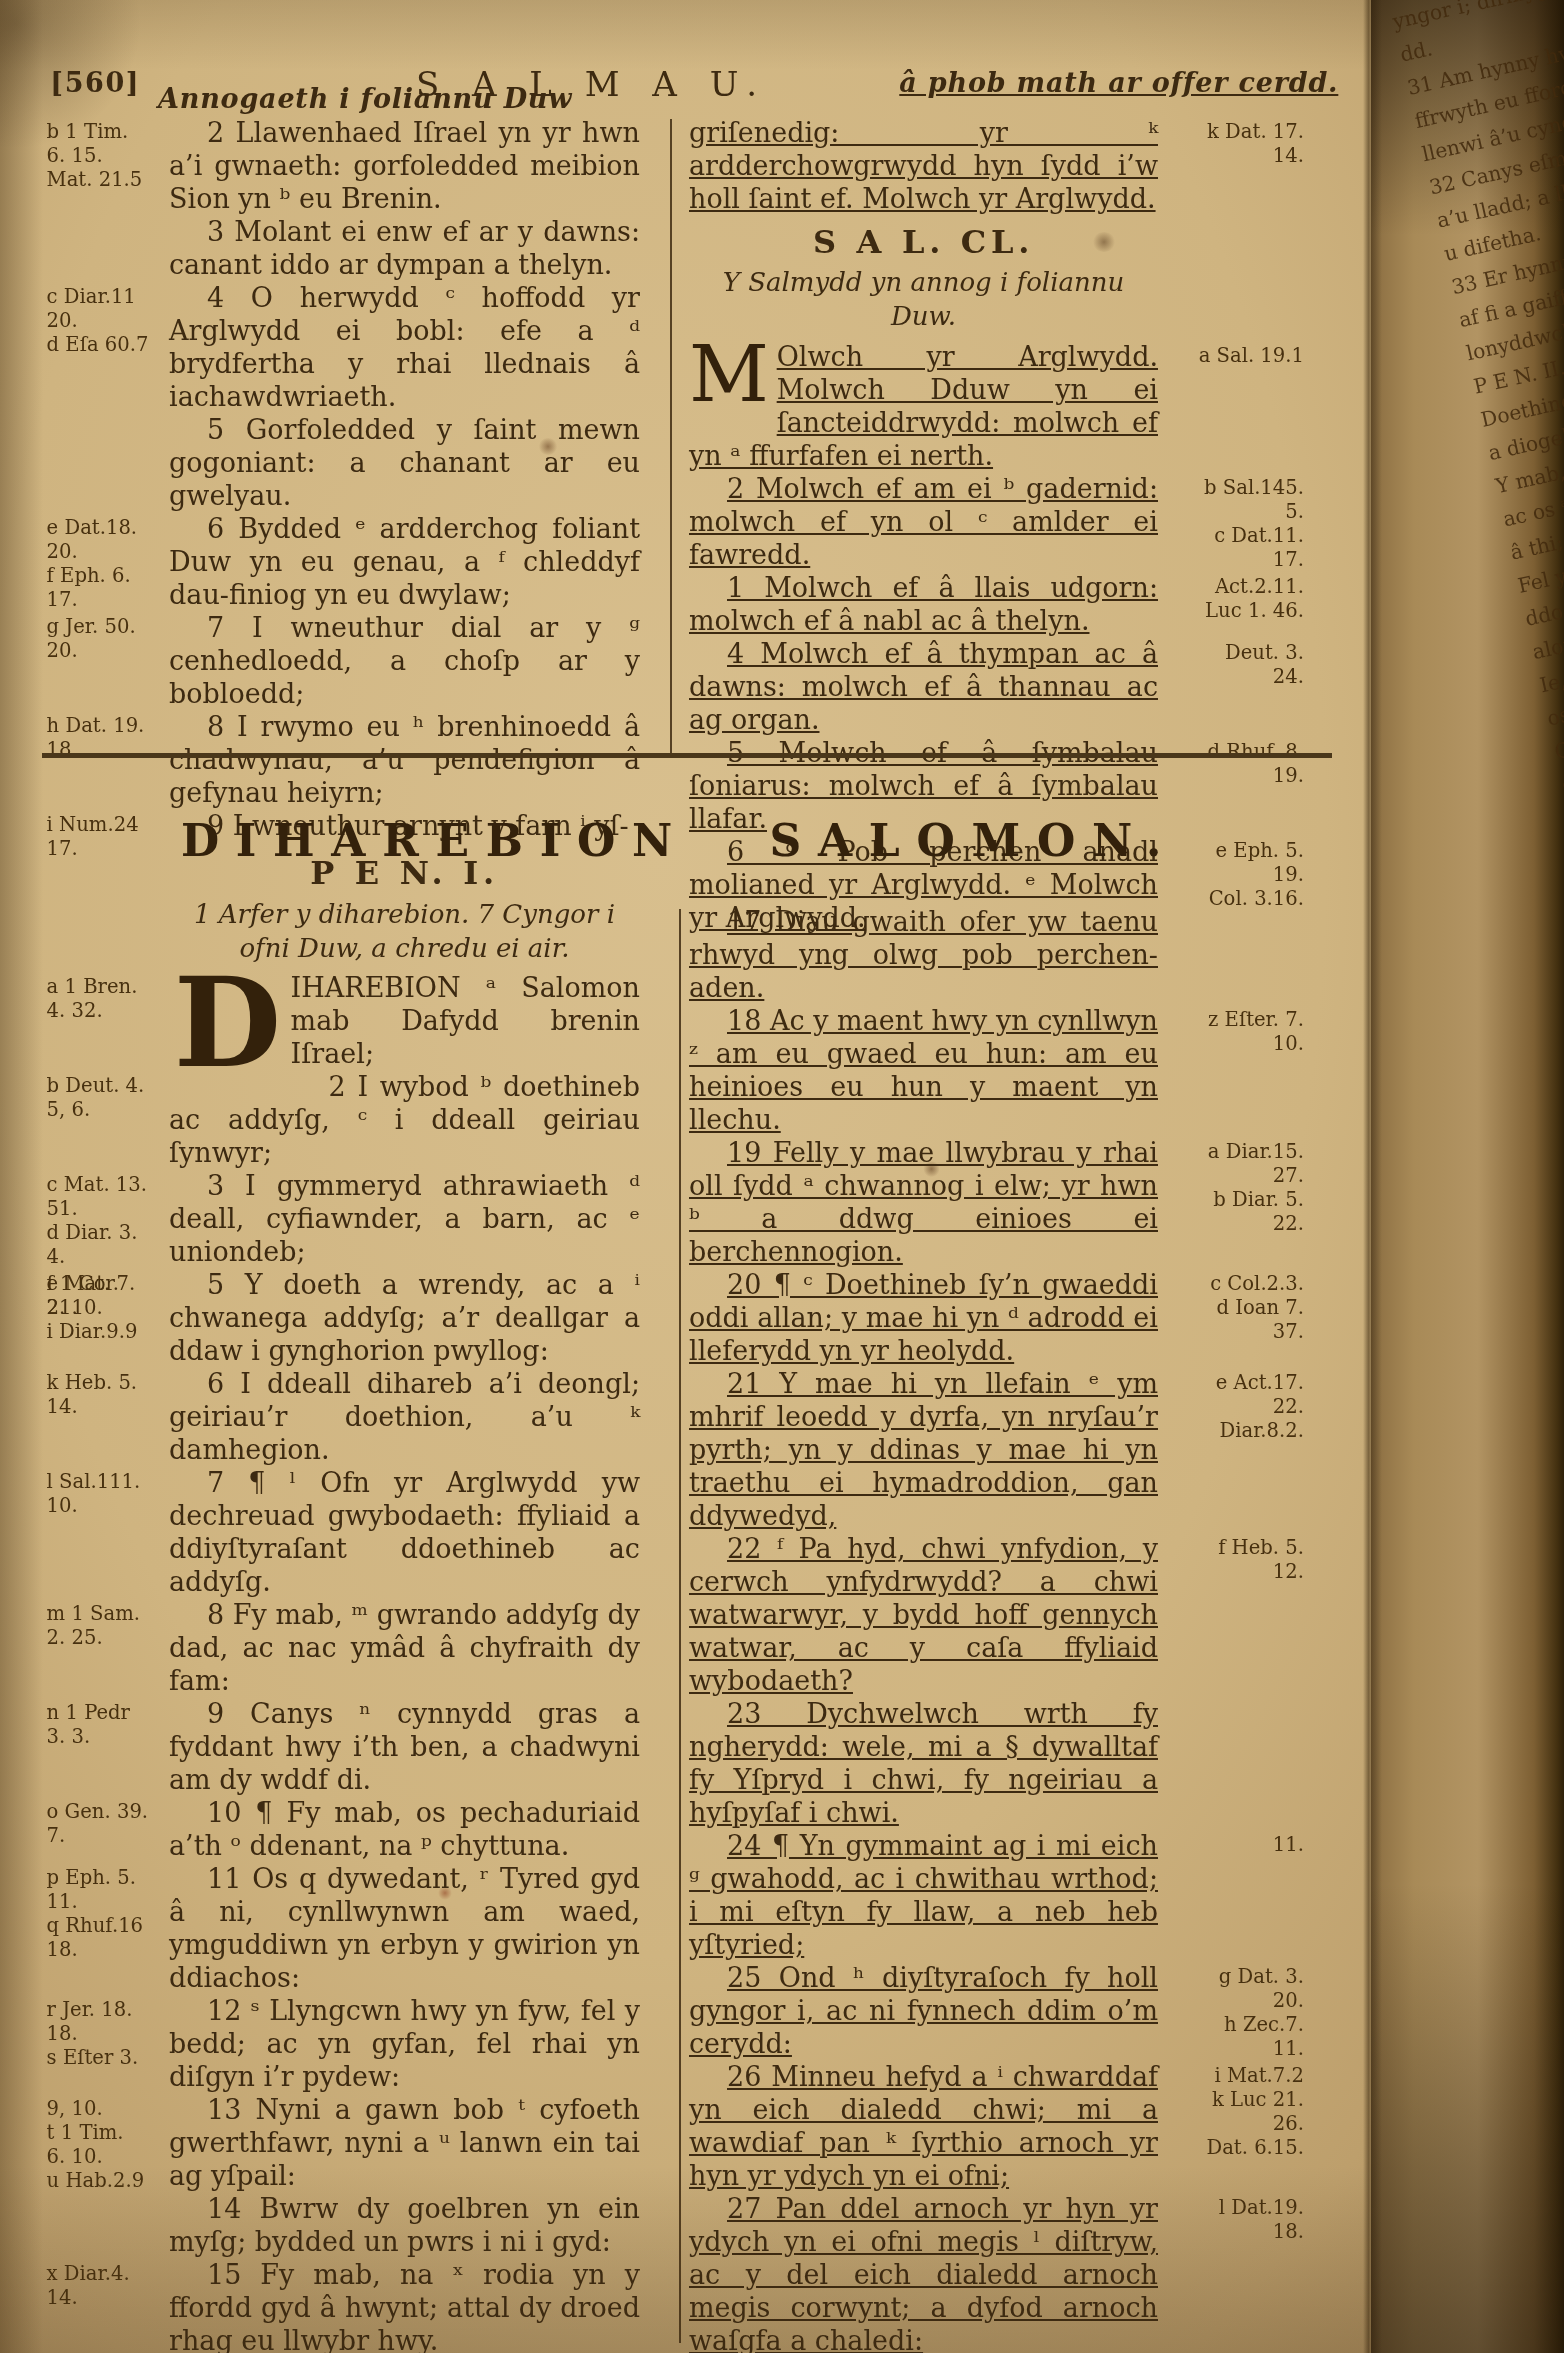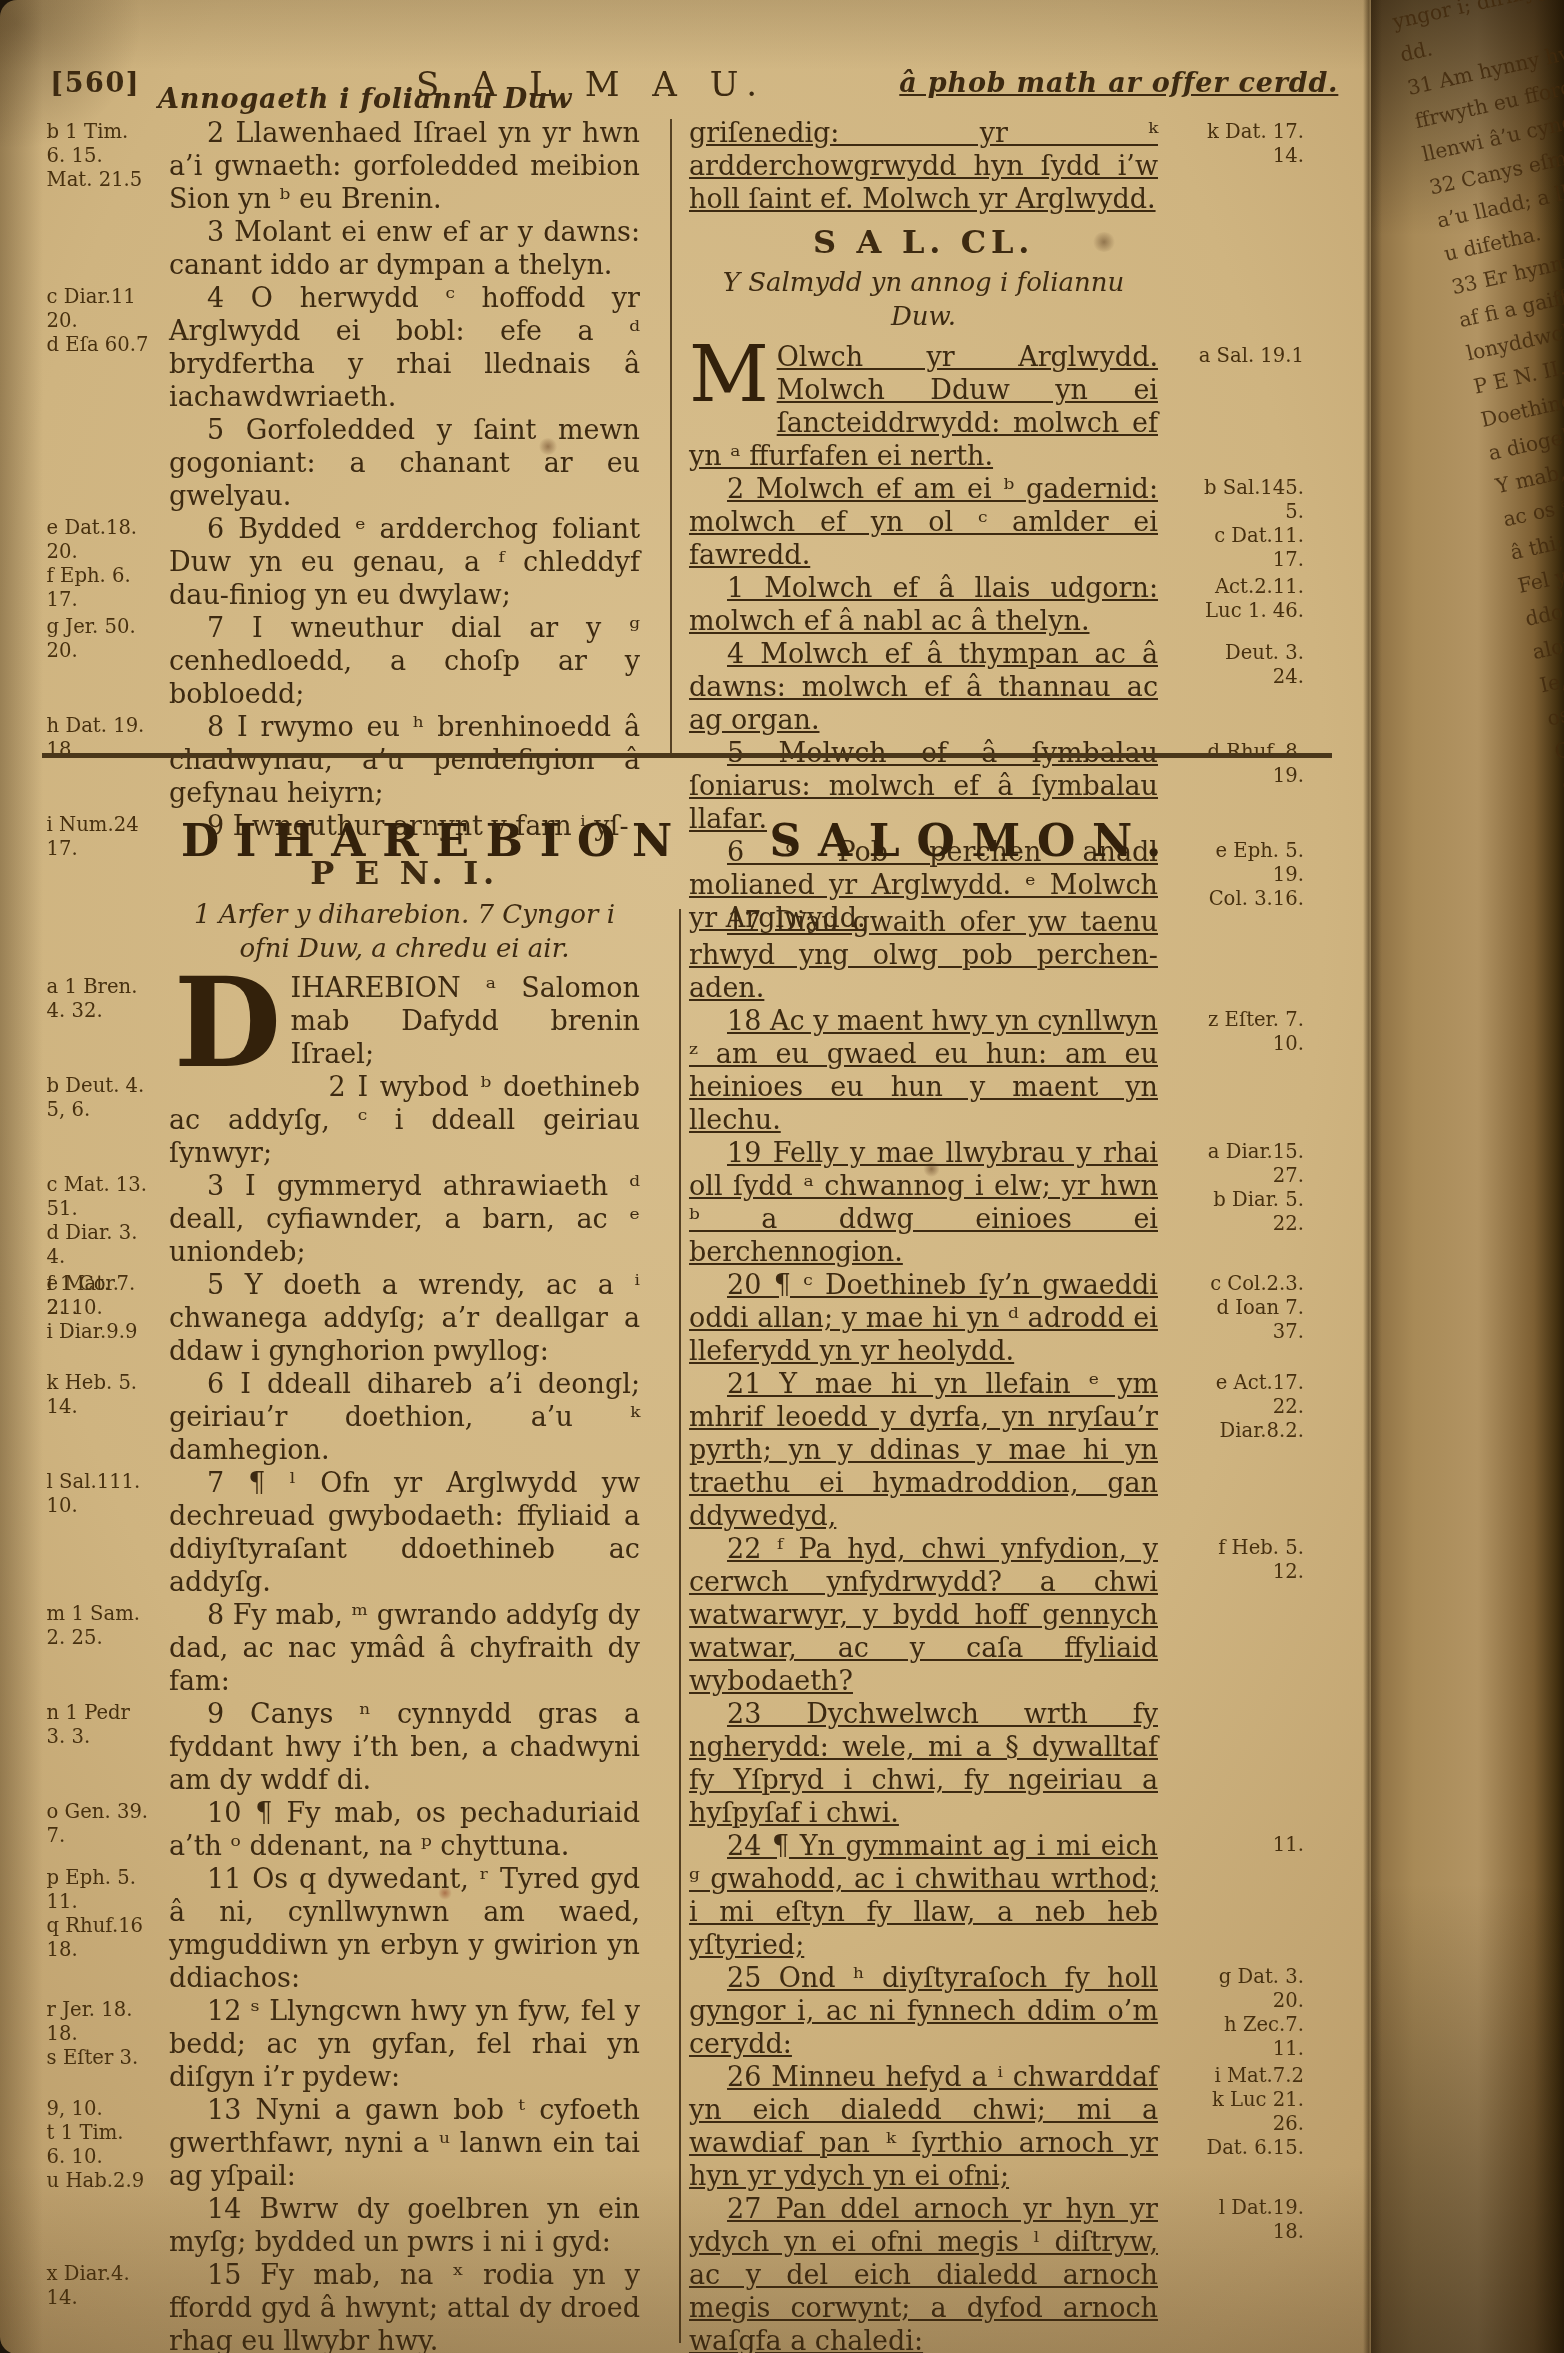--- a/index.html
+++ b/index.html
@@ -3,21 +3,21 @@
 <meta charset="utf-8">
 <style>
   html,body{margin:0;padding:0;background:#1d150b;}
   .canvas{position:relative;width:1565px;height:2354px;overflow:hidden;
     font-family:"DejaVu Serif","DejaVu Sans",serif;color:#3d2a11;}
   .page{position:absolute;inset:0;
     background:
       radial-gradient(circle at 1% 1%, rgba(46,30,10,0.35), rgba(46,30,10,0) 125px),
       linear-gradient(90deg, rgba(72,50,20,0.40) 0px, rgba(72,50,20,0) 43px),
       linear-gradient(180deg, rgba(72,50,20,0.18) 0px, rgba(72,50,20,0) 70px, rgba(72,50,20,0) 92%, rgba(60,40,16,0.25) 100%),
-      radial-gradient(ellipse at 42% 36%, #d8bf8e 0%, #cfb480 52%, #bd9f6c 82%, #a8895a 100%); border-radius: 17px;}
+      radial-gradient(ellipse at 42% 36%, #d8bf8e 0%, #cfb480 52%, #bd9f6c 82%, #a8895a 100%);}
   .stain{position:absolute;border-radius:50%;pointer-events:none;}
   .s1{left:538px;top:438px;width:20.3px;height:17px;background:radial-gradient(circle,rgba(90,50,20,.5),rgba(90,50,20,0) 70%);}
   .s2{left:1092px;top:232px;width:23.5px;height:20.3px;background:radial-gradient(circle,rgba(70,40,15,.45),rgba(70,40,15,0) 70%);}
   .s3{left:438px;top:1886px;width:14px;height:14px;background:radial-gradient(circle,rgba(140,60,30,.55),rgba(140,60,30,0) 70%);}
   .s4{left:923px;top:1161px;width:17px;height:15.6px;background:radial-gradient(circle,rgba(80,45,18,.5),rgba(80,45,18,0) 70%);}
 
   
   .header{position:absolute;left:44px;top:67px;width:1299px;height:44px;font-size:27px;}
   .pagenum{position:absolute;left:6.3px;top:0;letter-spacing:1.6px;font-weight:bold;}
   .run-left{position:absolute;left:114px;top:16px;font-style:italic;font-weight:bold;letter-spacing:0.8px;}

